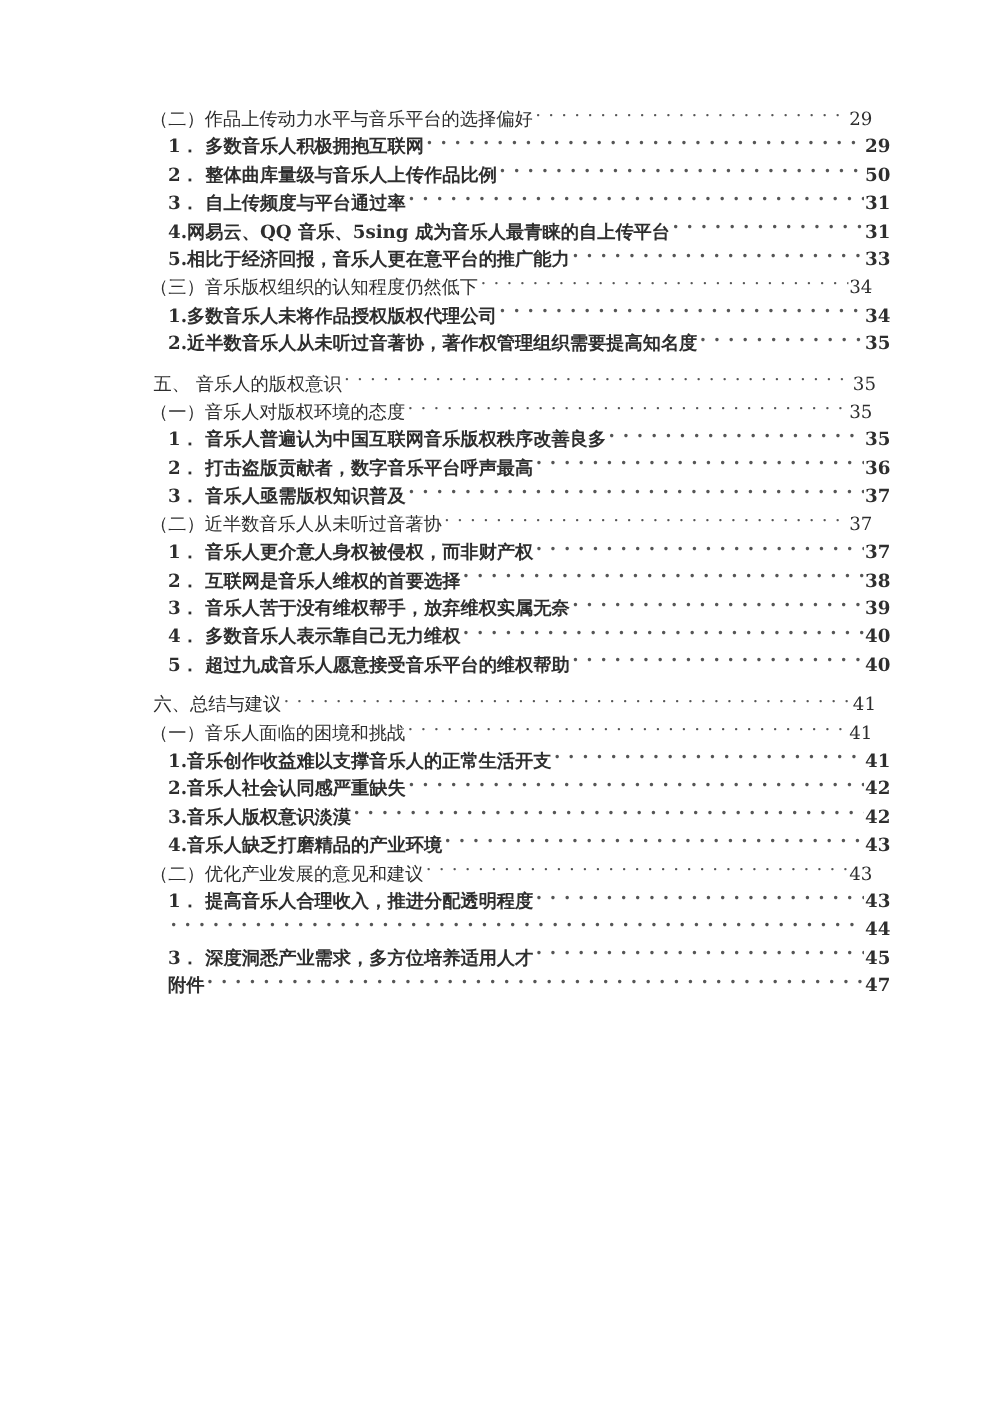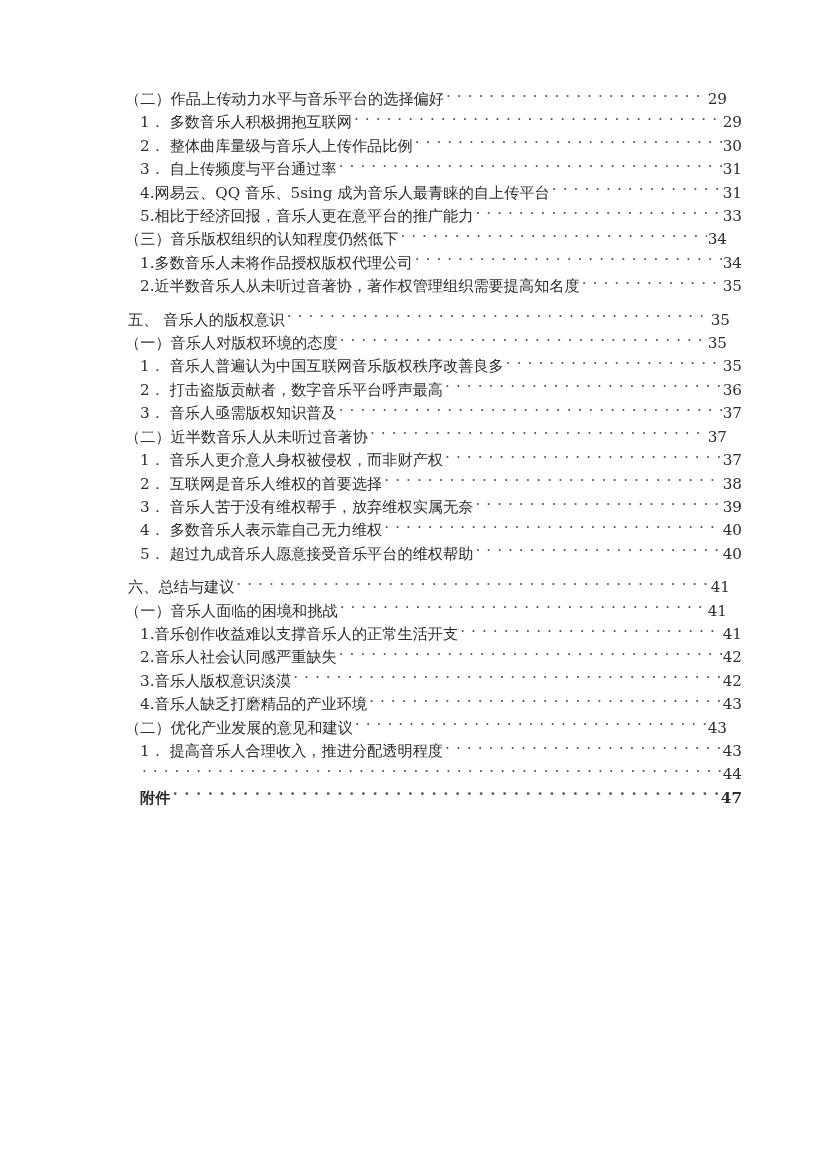--- a/index.html
+++ b/index.html
@@ -76,42 +76,42 @@
     flex: 0 0 auto;
     text-align: right;
     min-width: 19px;
     font-size: 15.2px;
     color: #2e2e2e;
   }
 
   
   .lvl-1 { padding-left: 0px;  }   
   .lvl-2 { padding-left: 15px; }   
-  .lvl-3 { padding-left: 30px; }   
+  .lvl-3 { padding-left: 30px; font-weight: bold; }   
   .lvl-appendix { padding-left: 30px; font-weight: bold; } 
 </style>
 </head>
 <body>
 
 <div id="page">
   <div id="toc">
       <div class="toc-line lvl-2">
         <span class="toc-label">（二）作品上传动力水平与音乐平台的选择偏好</span>
         <span class="toc-leader"></span>
         <span class="toc-page">29</span>
       </div>
       <div class="toc-line lvl-3">
         <span class="toc-label">1． 多数音乐人积极拥抱互联网</span>
         <span class="toc-leader"></span>
         <span class="toc-page">29</span>
       </div>
       <div class="toc-line lvl-3">
         <span class="toc-label">2． 整体曲库量级与音乐人上传作品比例</span>
         <span class="toc-leader"></span>
-        <span class="toc-page">30</span>
+        <span class="toc-page">50</span>
       </div>
       <div class="toc-line lvl-3">
         <span class="toc-label">3． 自上传频度与平台通过率</span>
         <span class="toc-leader"></span>
         <span class="toc-page">31</span>
       </div>
       <div class="toc-line lvl-3">
         <span class="toc-label">4.网易云、QQ 音乐、5sing 成为音乐人最青睐的自上传平台</span>
         <span class="toc-leader"></span>
         <span class="toc-page">31</span>
@@ -228,19 +228,24 @@
       </div>
       <div class="toc-line lvl-3">
         <span class="toc-label">1． 提高音乐人合理收入，推进分配透明程度</span>
         <span class="toc-leader"></span>
         <span class="toc-page">43</span>
       </div>
       <div class="toc-line lvl-3">
         <span class="toc-leader"></span>
         <span class="toc-page">44</span>
       </div>
+      <div class="toc-line lvl-3">
+        <span class="toc-label">3． 深度洞悉产业需求，多方位培养适用人才</span>
+        <span class="toc-leader"></span>
+        <span class="toc-page">45</span>
+      </div>
       <div class="toc-line lvl-appendix">
         <span class="toc-label">附件</span>
         <span class="toc-leader"></span>
         <span class="toc-page">47</span>
       </div>
     </div>
 </div>
 
 </body></html>

